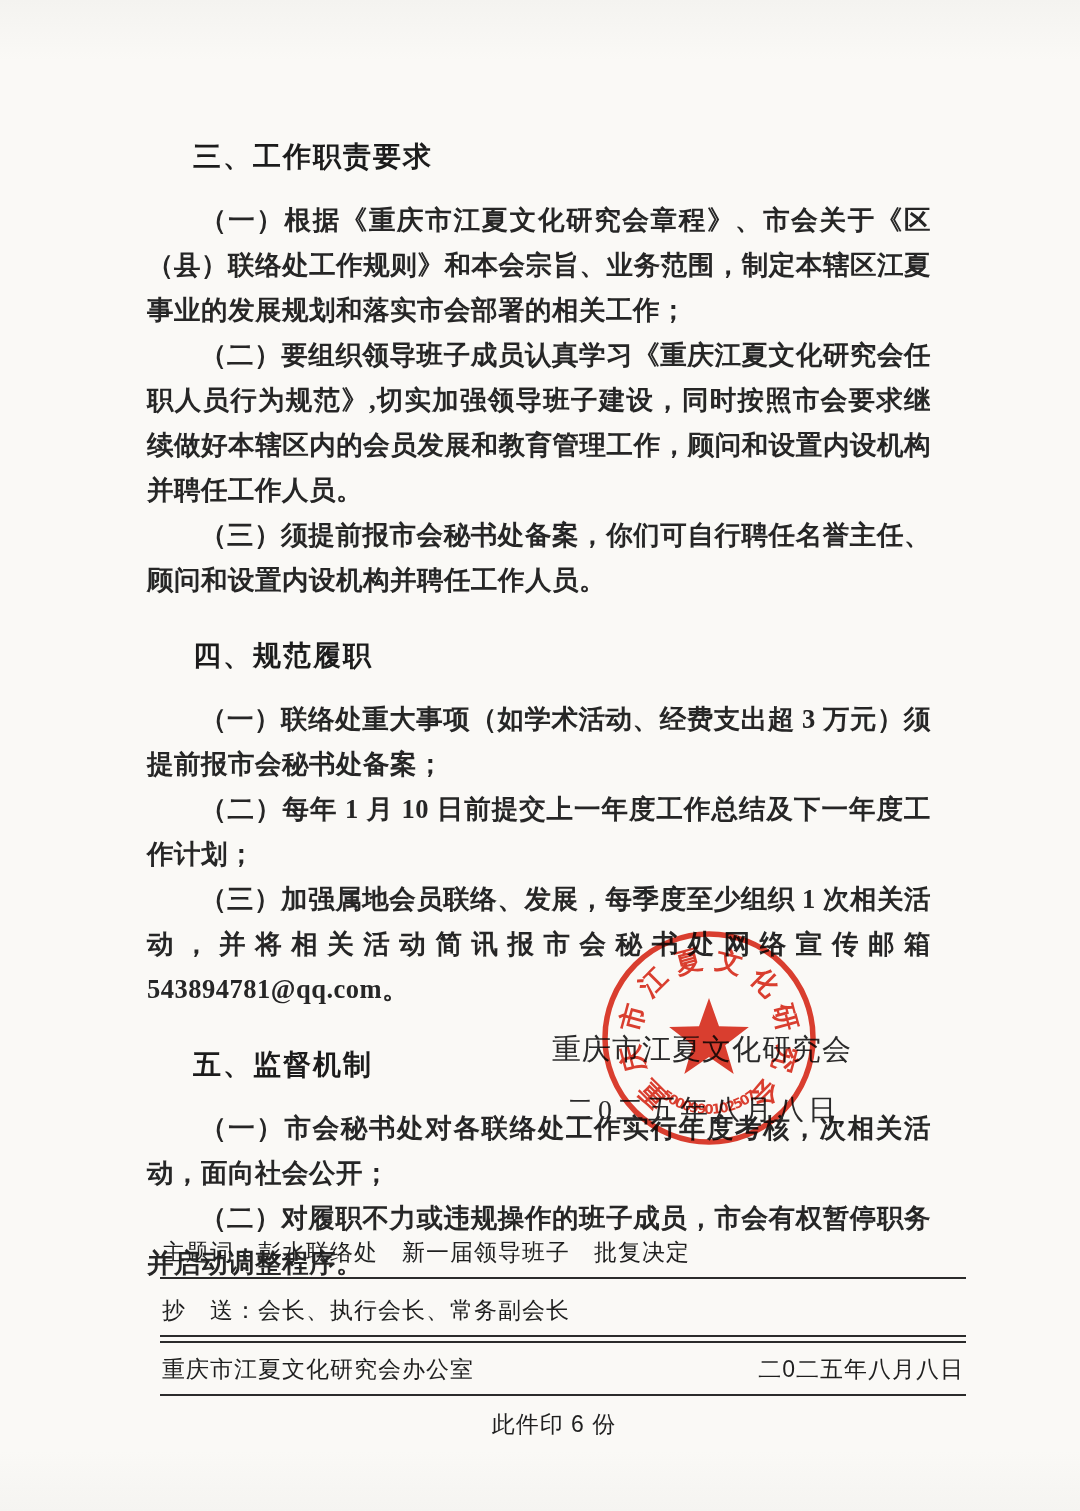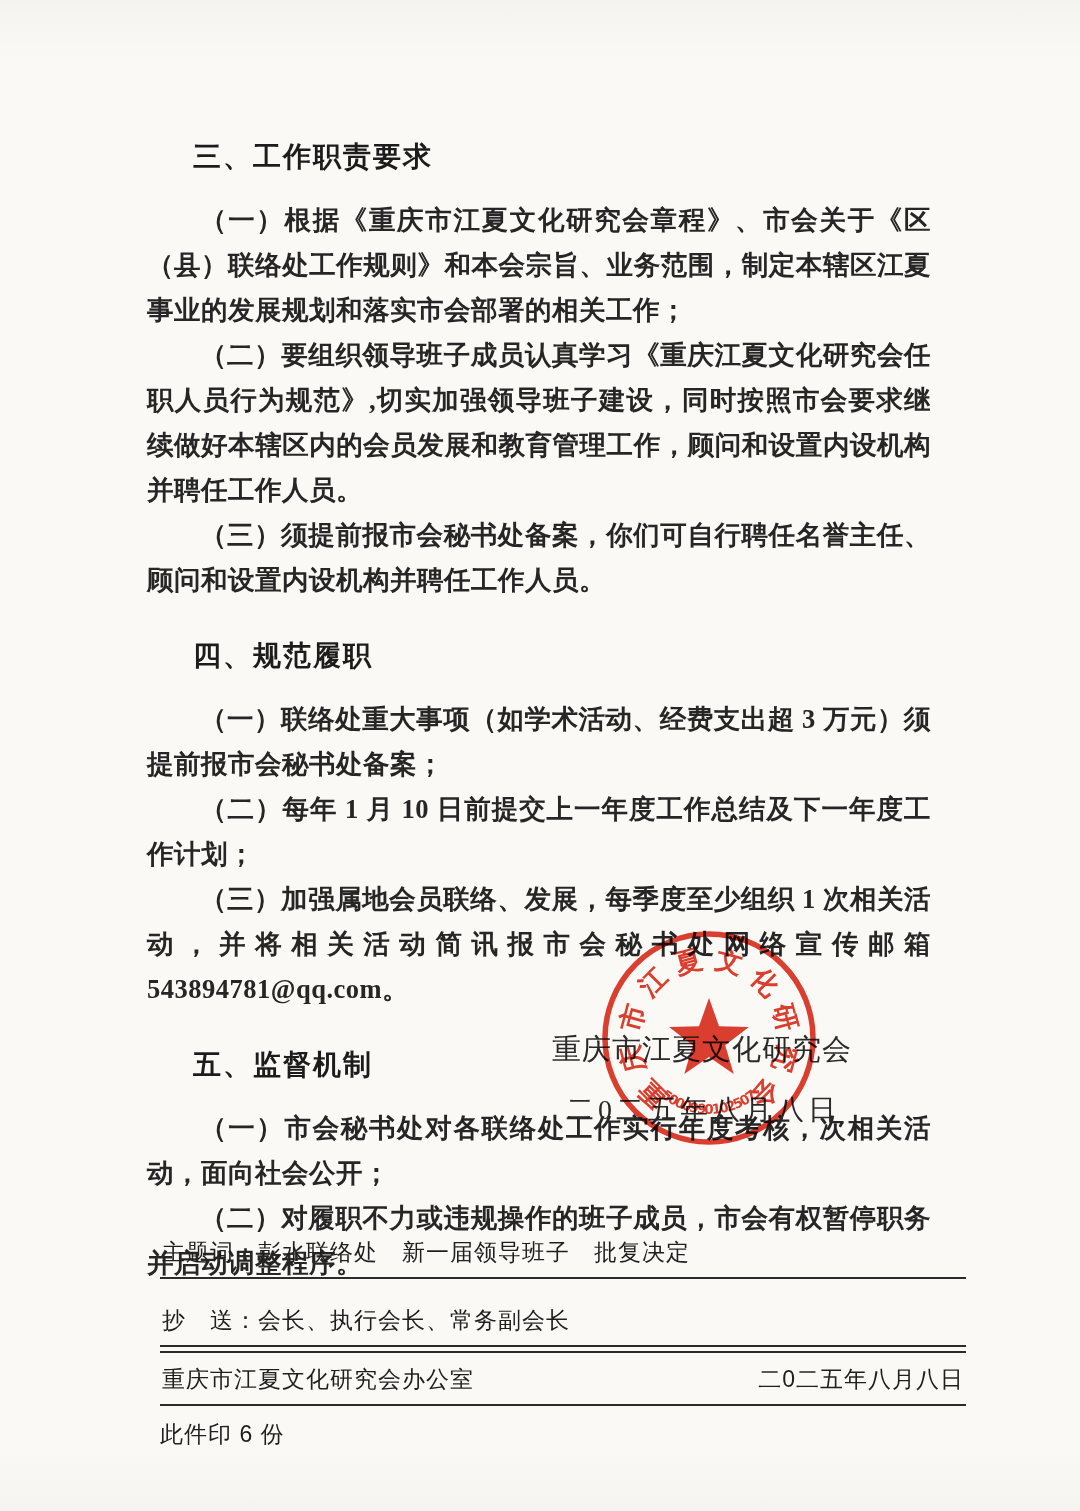--- a/index.html
+++ b/index.html
@@ -39,25 +39,25 @@
     position:absolute;left:579px;top:908px;width:260px;height:260px;
     opacity:0.88;mix-blend-mode:multiply;pointer-events:none;
   }
   
   .footer{
     position:absolute;left:140px;top:1237px;width:806px;
     font-family:"Liberation Sans","DejaVu Sans",sans-serif;
     font-weight:normal;color:#1f1f1f;font-size:23px;margin-left:20px;
   }
   .f-row1{padding:0 0 9px 2px;border-bottom:2px solid #2b2b2b;letter-spacing:1px;}
-  .f-row2{padding:26px 0 9px 2px;letter-spacing:1px;}
+  .f-row2{padding:16px 0 9px 2px;letter-spacing:1px;}
   .dbl-line{height:4px;border-top:2px solid #2b2b2b;border-bottom:2px solid #2b2b2b;}
   .f-row3{display:flex;justify-content:space-between;align-items:flex-end;
     padding:11px 2px 9px 2px;border-bottom:2.5px solid #2b2b2b;letter-spacing:1px;}
-  .f-row4{text-align:left;padding:13px 18px 0 0;letter-spacing:1px;}
+  .f-row4{text-align:center;padding:13px 18px 0 0;letter-spacing:1px;}
   .lbl{display:inline;}
 </style>
 </head>
 <body>
 
 <div class="page">
 
   <div class="doc">
 
     <div class="section">

